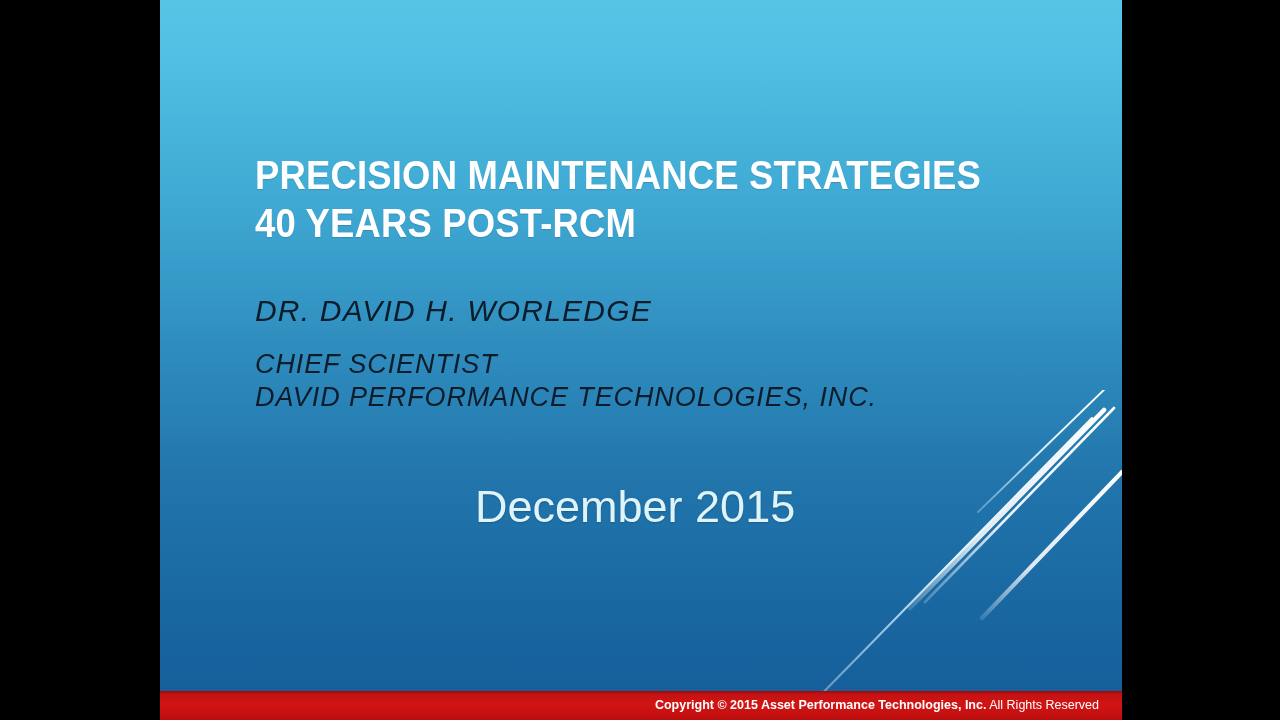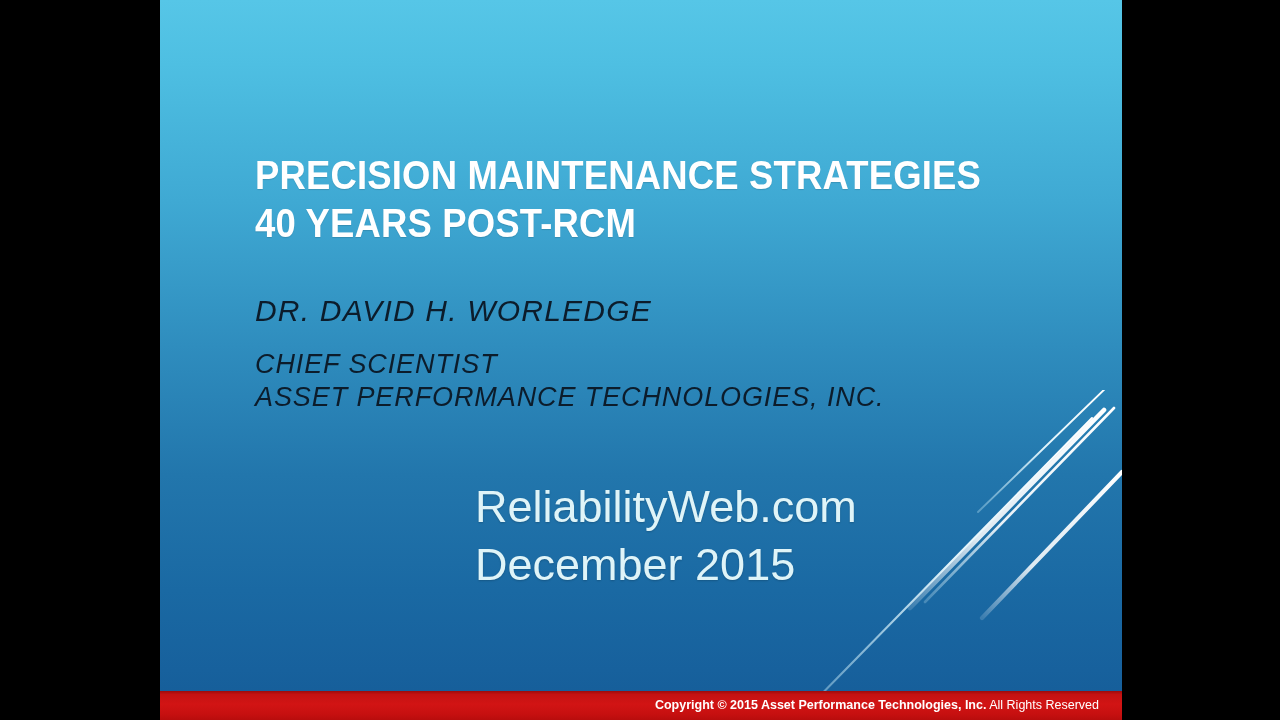--- a/index.html
+++ b/index.html
@@ -186,25 +186,24 @@
     </svg>
 
     <div id="title-block">
       <div class="title-line-1">PRECISION MAINTENANCE STRATEGIES</div>
       <div class="title-line-2">40 YEARS POST-RCM</div>
     </div>
 
     <div id="author-block">
       <div class="author-name">DR. DAVID H. WORLEDGE</div>
       <div class="author-role">CHIEF SCIENTIST</div>
-      <div class="author-org">ASSET PERFORMANCE TECHNOLOGIES, INC.</div>
+      <div class="author-org">DAVID PERFORMANCE TECHNOLOGIES, INC.</div>
     </div>
 
     <div id="event-block">
-      <div class="event-line">ReliabilityWeb.com</div>
       <div class="event-line">December 2015</div>
     </div>
 
     <div id="copyright-bar">
       <div class="copyright-text">
         <span class="bold">Copyright © 2015 Asset Performance Technologies, Inc.</span><span class="light"> All Rights Reserved</span>
       </div>
     </div>
 
   </div>

